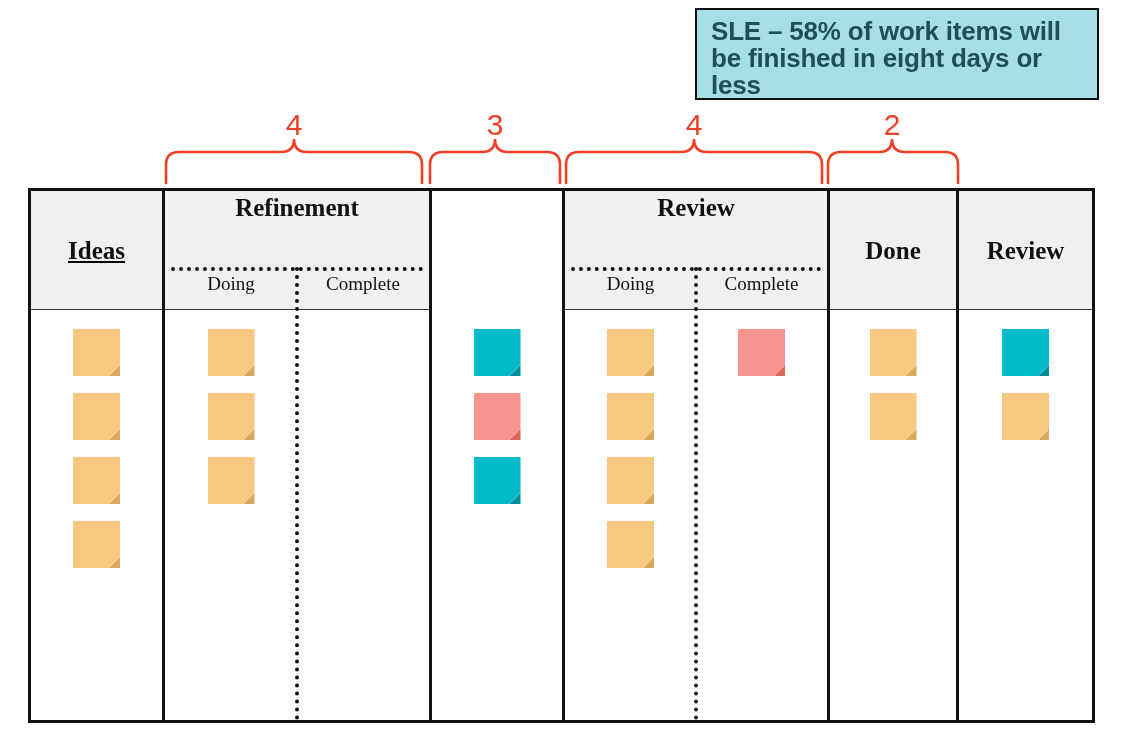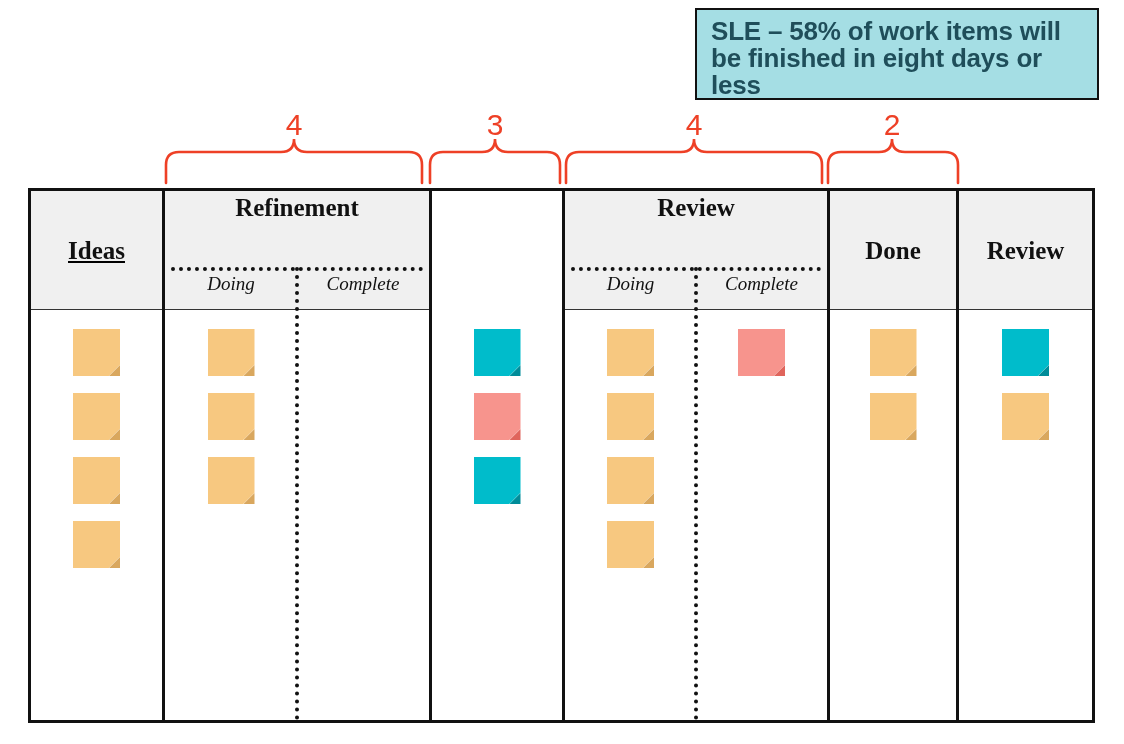--- a/index.html
+++ b/index.html
@@ -117,21 +117,20 @@
     right: 0;
     top: 82px;
     display: flex;
   }
   .sub-label {
     flex: 1 1 0;
     text-align: center;
     font-family: "Liberation Serif", serif;
     font-size: 19px;
     color: #111111;
-    font-style: italic;
   }
   .sub-divider {
     position: absolute;
     top: 76px;
     bottom: 0;
     left: 50%;
     width: 0;
     border-left: 4px dotted #111111;
     transform: translateX(-2px);
   }

